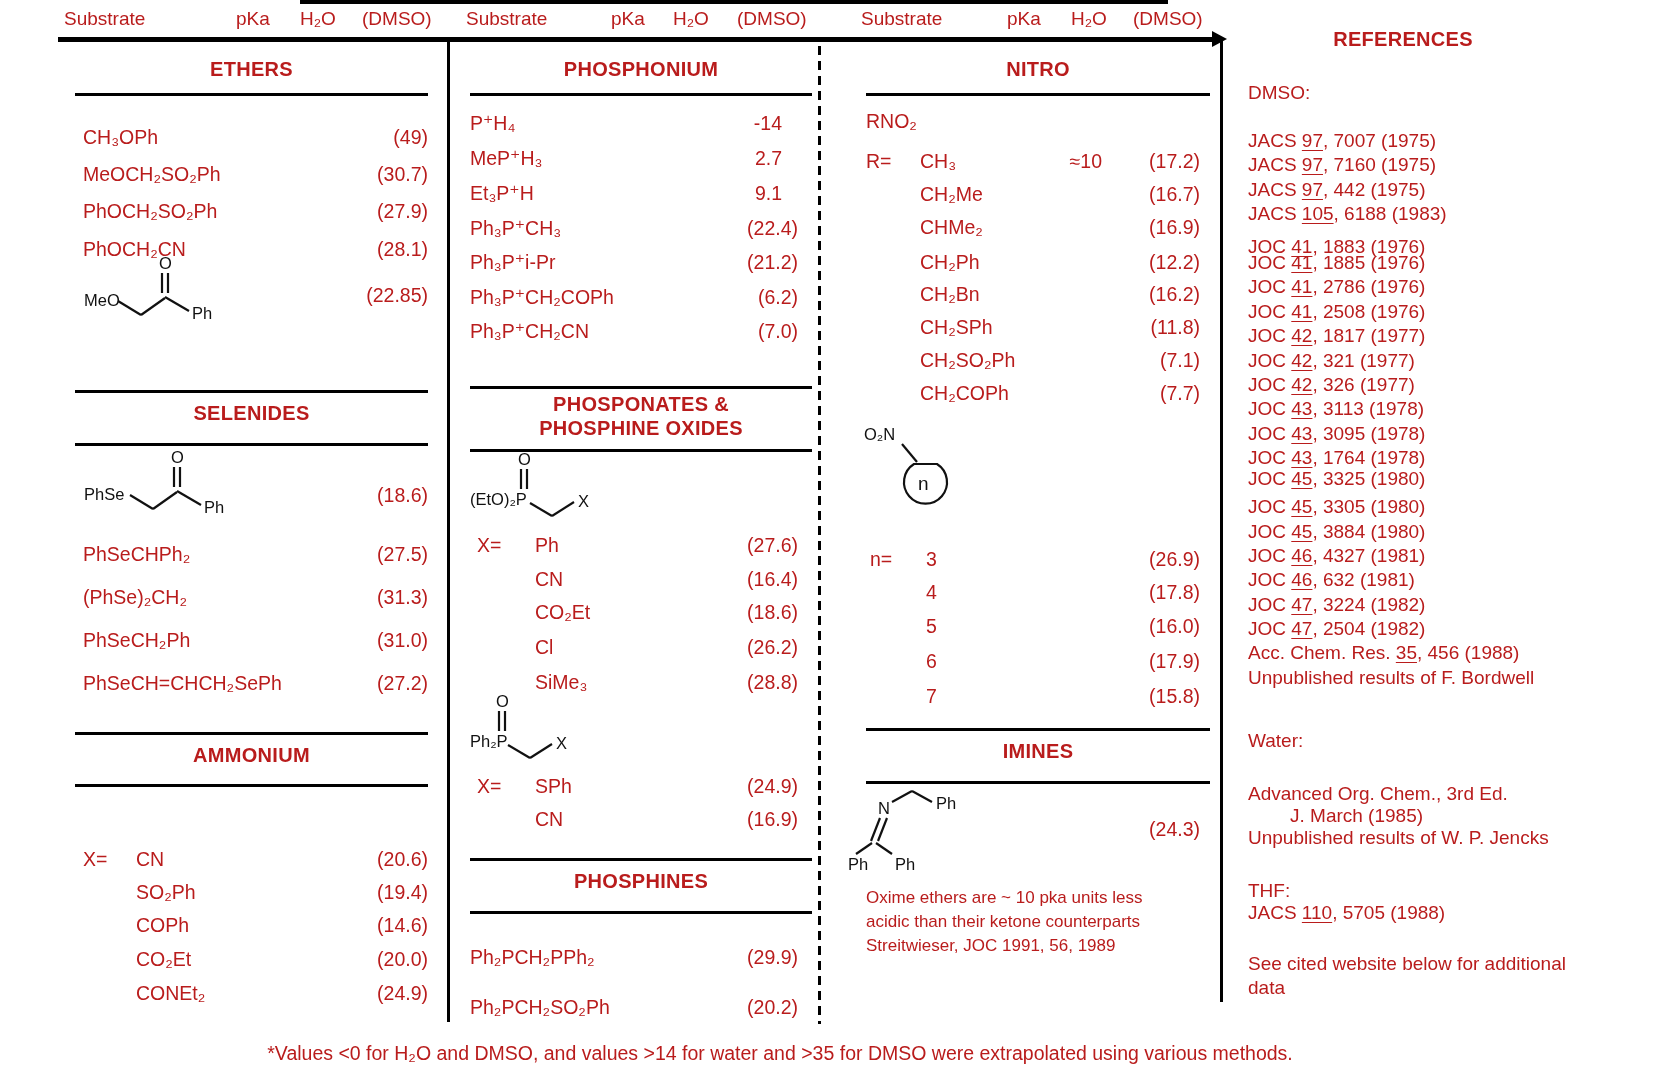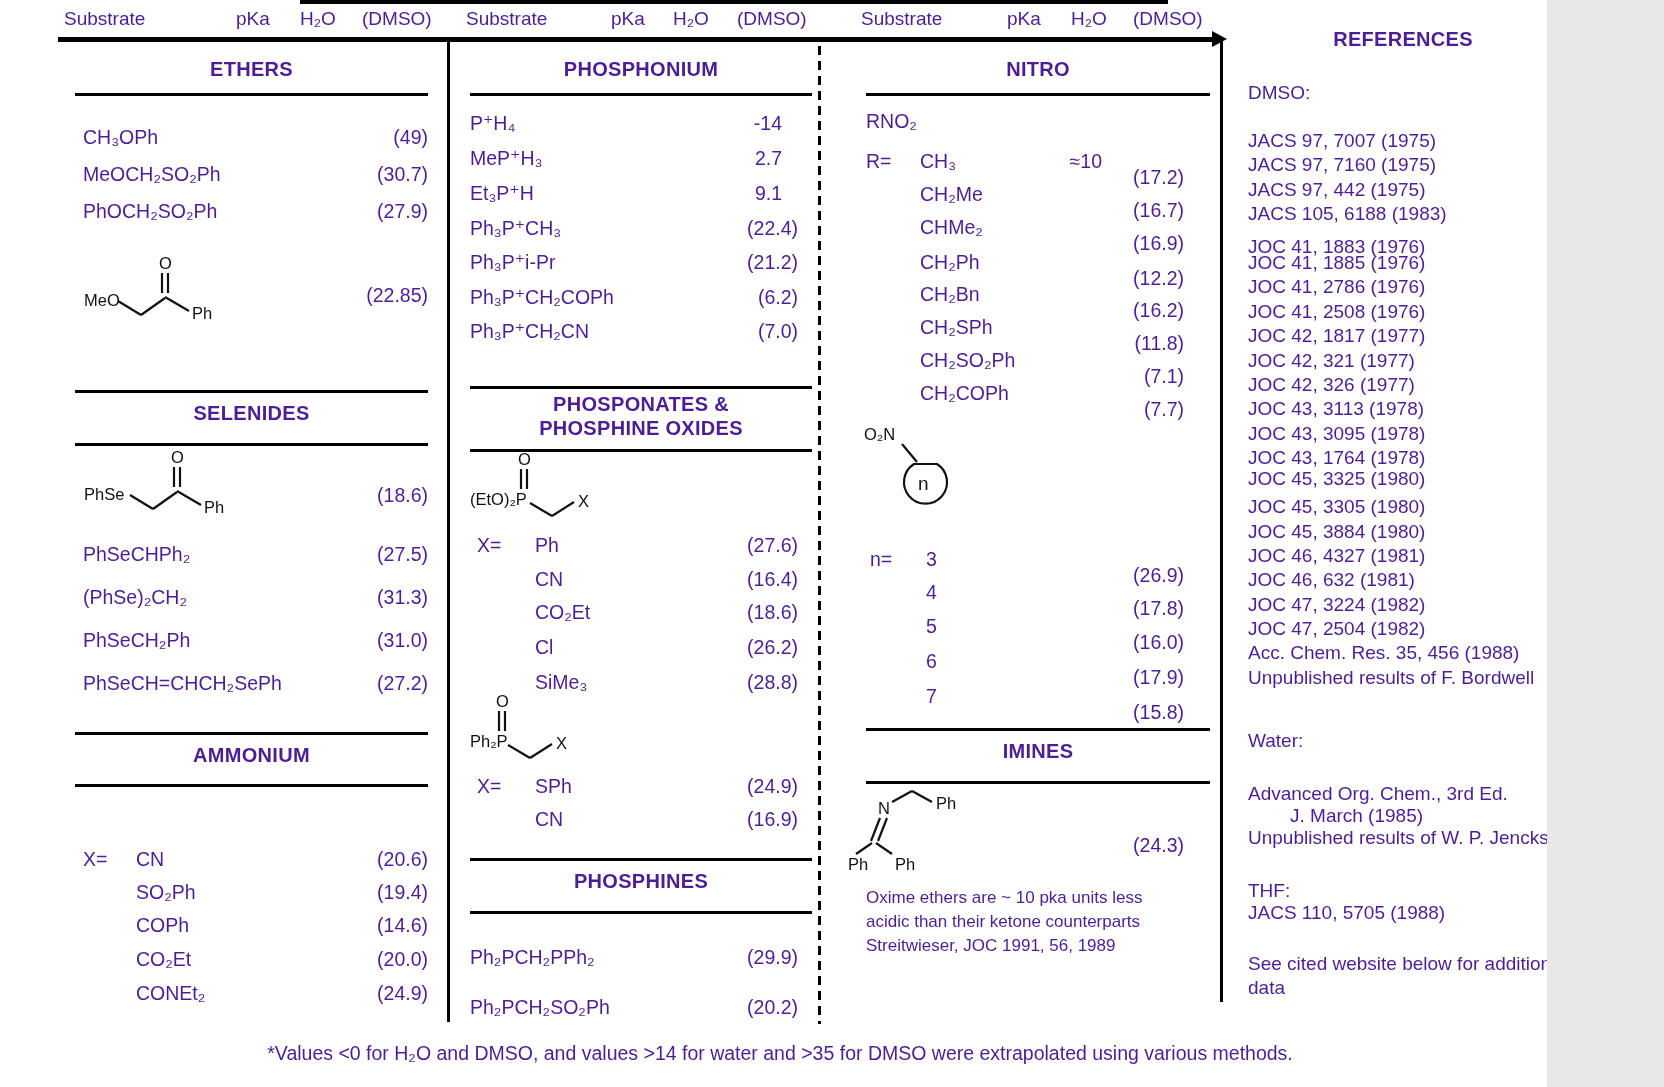--- a/index.html
+++ b/index.html
@@ -1,38 +1,38 @@
 <!DOCTYPE html>
 <html><head>
 <meta charset="utf-8">
 <style>
   html,body{margin:0;padding:0;background:#e8e8e8;}
-  .page{position:relative;width:1547px;height:1087px;background:#ffffff;
-        font-family:"Liberation Sans","DejaVu Sans",sans-serif;color:#4c1d95;overflow:hidden;}
+  .page{position:relative;width:1664px;height:1087px;background:#ffffff;
+        font-family:"Liberation Sans","DejaVu Sans",sans-serif;color:#b91c1c;overflow:hidden;}
   .abs{position:absolute;}
   .hline{position:absolute;height:3px;background:#000;}
   .mainrule{position:absolute;height:5px;background:#000;}
   .vline{position:absolute;width:3px;background:#000;}
   .vdash{position:absolute;width:3px;background:repeating-linear-gradient(to bottom,#000 0 9px,transparent 9px 15px);}
   .colhead{position:absolute;top:8px;font-size:19px;white-space:nowrap;}
   .sec-title{position:absolute;font-weight:bold;font-size:20px;text-align:center;letter-spacing:.3px;}
   .trow{position:absolute;height:26px;font-size:19.5px;white-space:nowrap;}
   .trow .nm{position:absolute;left:0;top:0;}
   .trow .v1{position:absolute;top:0;}
   .trow .v2{position:absolute;top:0;}
   .c1{left:83px;width:345px;}
   .c1 .v2{right:0;}
   .c2{left:470px;width:328px;}
   .c2 .v1{right:16px;}
   .c2 .v2{right:0;}
   .c3{left:866px;width:334px;text-align:right;}
   .c3 .v1{right:98px;}
-  .c3 .v2{right:16px;margin-top:16px;}
+  .c3 .v2{right:0;}
   .ref{position:absolute;left:1248px;font-size:19px;white-space:nowrap;}
-  .ref .vol{text-underline-offset:3px;}
+  .ref .vol{text-decoration:underline;text-underline-offset:3px;}
   .note{position:absolute;left:866px;font-size:17px;white-space:nowrap;}
   .footnote{position:absolute;left:0;top:1042px;width:1560px;text-align:center;font-size:19.5px;}
   svg text{font-family:"Liberation Sans","DejaVu Sans",sans-serif;font-size:16.5px;fill:#111;}
   svg line,svg path{stroke:#111;stroke-width:2.2;fill:none;}
   .arrowhead{position:absolute;left:1212px;top:31px;width:0;height:0;
              border-left:15px solid #000;border-top:8px solid transparent;border-bottom:8px solid transparent;}
 </style>
 </head>
 <body>
 
@@ -69,20 +69,24 @@
     <span class="nm">CH₃OPh</span>
     <span class="v2">(49)</span>
   </div>
   <div class="trow c1" style="top:163px">
     <span class="nm">MeOCH₂SO₂Ph</span>
     <span class="v2">(30.7)</span>
   </div>
   <div class="trow c1" style="top:200px">
     <span class="nm">PhOCH₂SO₂Ph</span>
     <span class="v2">(27.9)</span>
+  </div>
+  <div class="trow c1" style="top:238px">
+    <span class="nm">PhOCH₂CN</span>
+    <span class="v2">(28.1)</span>
   </div>
 
   <svg class="abs" style="left:82px;top:256px" width="150" height="84" viewBox="0 0 150 84">
     <text x="2" y="50">MeO</text>
     <text x="77" y="13">O</text>
     <g>
       <line x1="36" y1="45" x2="59" y2="59"></line>
       <line x1="59" y1="59" x2="83" y2="42"></line>
       <line x1="80" y1="17" x2="80" y2="37"></line>
       <line x1="86" y1="17" x2="86" y2="37"></line>

